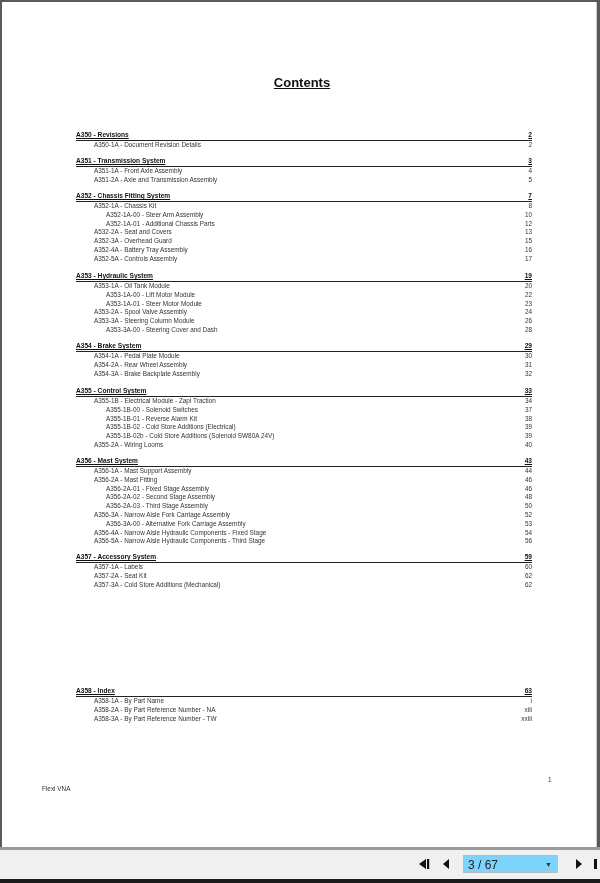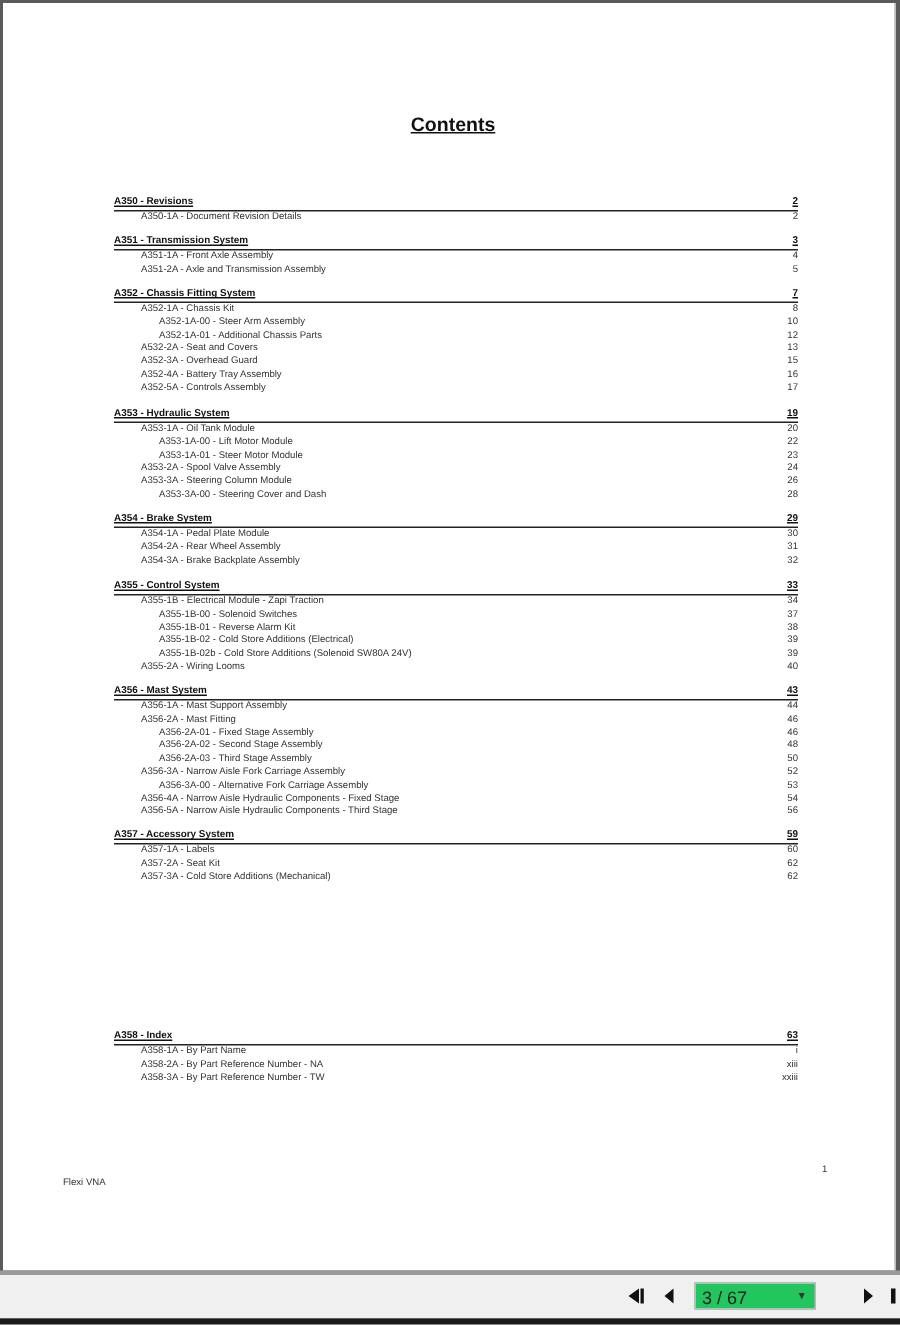--- a/index.html
+++ b/index.html
@@ -36,22 +36,22 @@
   .sep { position: absolute; left: 0; top: 847px; width: 600px; height: 3px; background: #9a9a9a; }
   .navbar {
     position: absolute; left: 0; top: 850px; width: 600px; height: 29px; background: #f0f0f0;
   }
   .taskbar { position: absolute; left: 0; top: 879px; width: 600px; height: 4px; background: #1b1b1b; }
   .navbtn {
     position: absolute; top: 8px; height: 14px; font-size: 12px; line-height: 14px;
     color: #111; cursor: pointer;
   }
   .pagebox {
-    position: absolute; left: 463px; top: 5px; width: 81px; height: 18px;
-    border: 1px solid #bbb; background: #22c55e; font-size: 12px; line-height: 18px;
+    position: absolute; left: 463px; top: 5px; width: 95px; height: 18px;
+    border: 1px solid #bbb; background: #7dd3fc; font-size: 12px; line-height: 18px;
     color: #222; box-sizing: border-box; padding-left: 4px;
   }
   .pagebox .dd { position: absolute; right: 5px; top: 0; font-size: 7px; color: #333; }
 </style>
 </head>
 <body>
 
 <div class="page">
   <div class="title">Contents</div>
   <div class="toc" id="toc">

